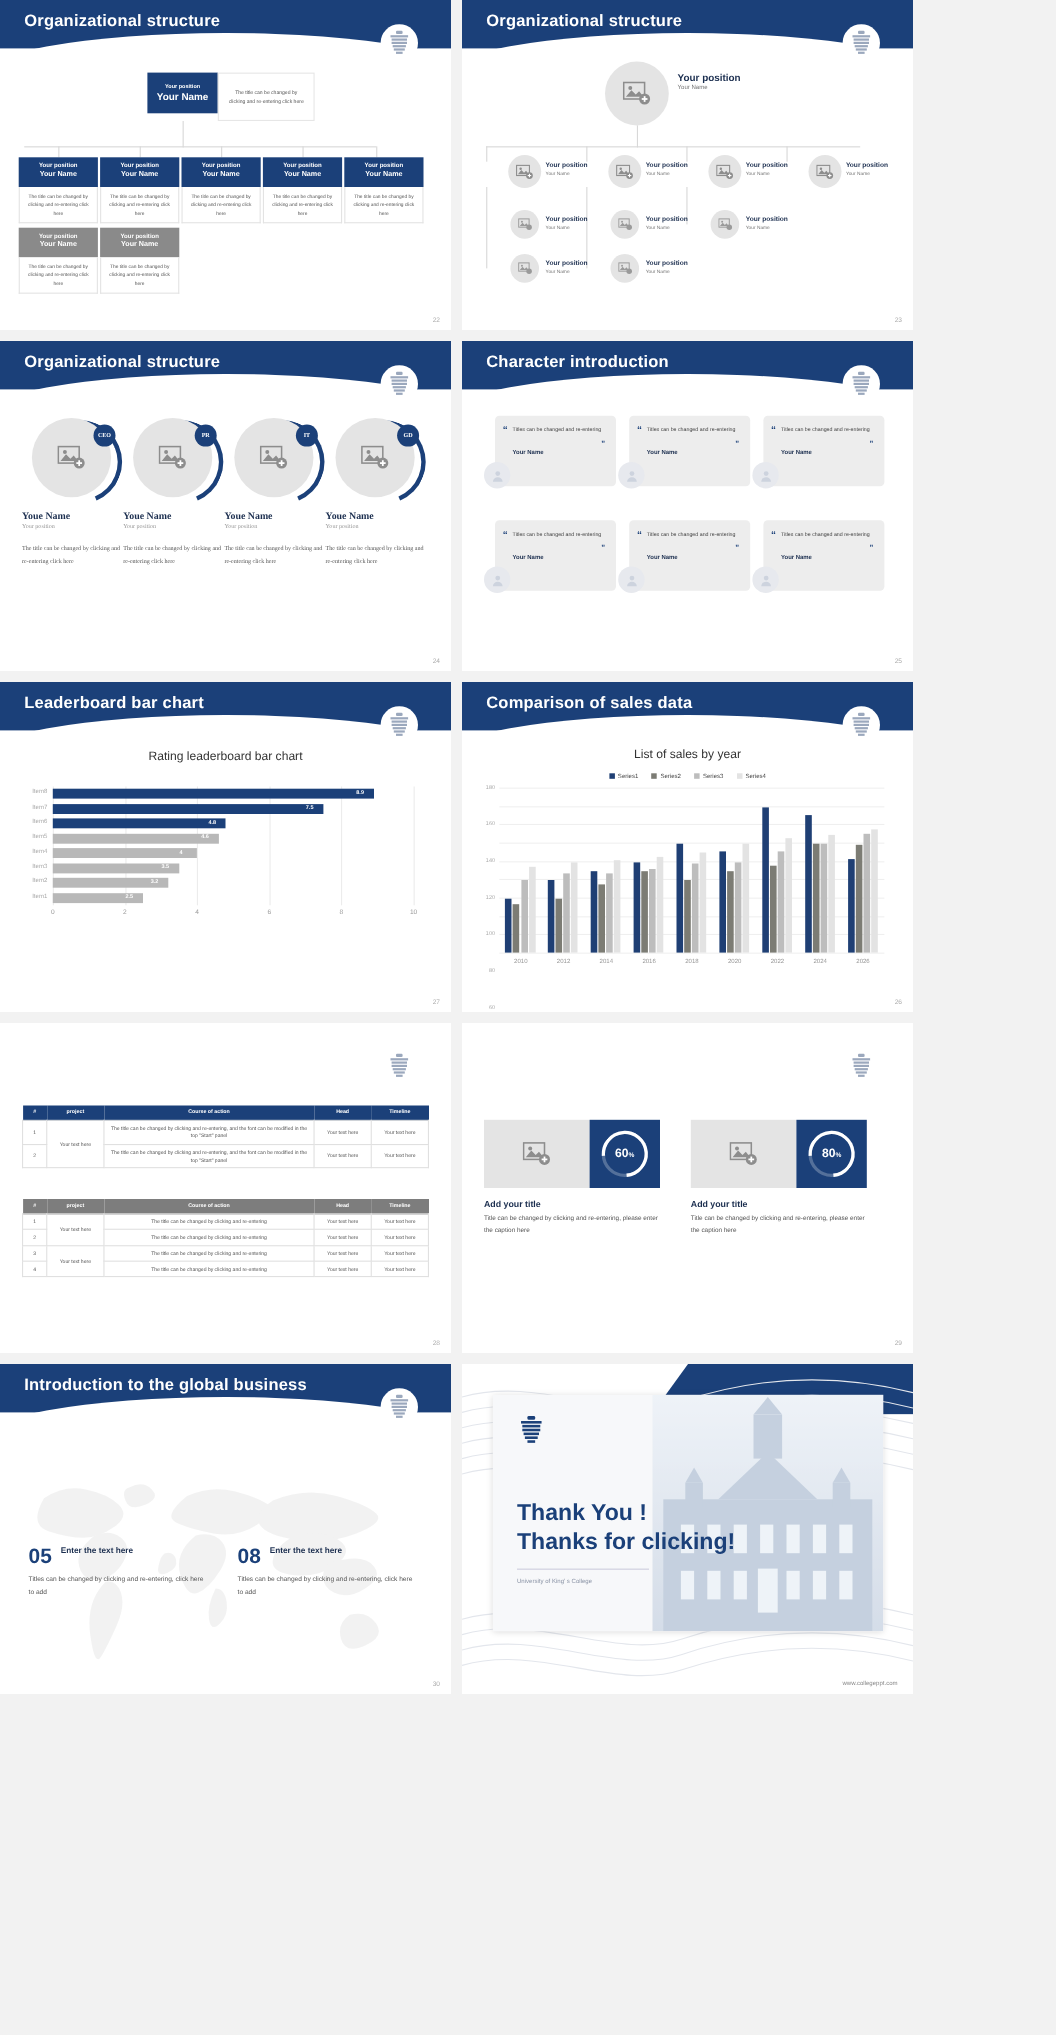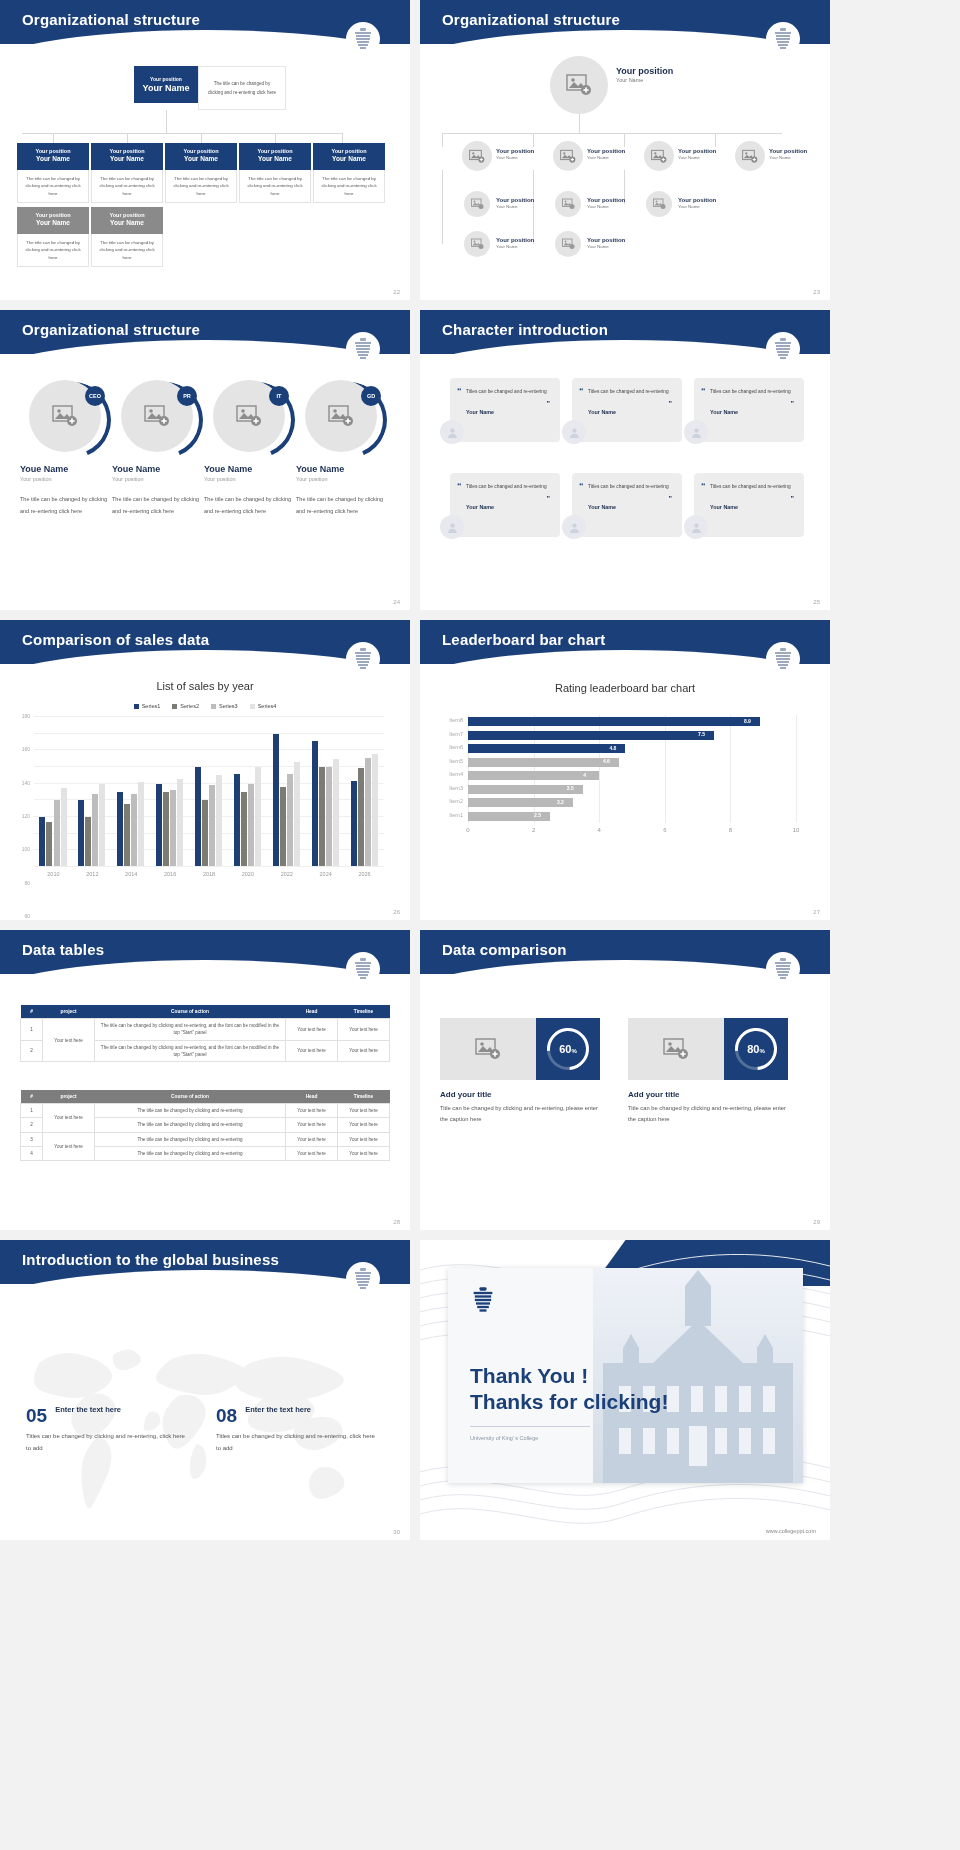--- a/index.html
+++ b/index.html
@@ -40,21 +40,21 @@
 
   
   .cav { position:absolute; border-radius:50%; background:#e4e4e4; display:flex;
       align-items:center; justify-content:center; }
   .cl { position:absolute; font-size:0; }
   .cl .p { font-size:6px; font-weight:bold; color:#1b2e4f; display:block; line-height:1.2;}
   .cl .n { font-size:4.4px; color:#777; display:block; line-height:1.3;}
   .cl.big .p{ font-size:9px; } .cl.big .n{ font-size:5.5px; }
 
   
-  .pcard { position:absolute; width:90px; }
+  .pcard { position:absolute; width:90px;font-family:Liberation Serif, serif; }
   .pcirc { position:relative; width:72px; height:72px; margin:0 auto; }
   .pcirc .disc{ position:absolute; inset:0; border-radius:50%; background:#e4e4e4;
      display:flex;align-items:center;justify-content:center;}
   .pcirc .arcw{ position:absolute; left:6px; top:2px; width:76px; height:76px;
      border:4px solid transparent; border-right-color:#1b4079; border-top-color:#1b4079;
      border-radius:50%; transform:rotate(22deg); }
   .badge{ position:absolute; right:-4px; top:6px; width:20px; height:20px; border-radius:50%;
      background:#1b4079; color:#fff; font-size:5.5px; font-weight:bold; display:flex;
      align-items:center; justify-content:center; }
   .pname{ font-size:9px; font-weight:bold; color:#1b2e4f; margin-top:12px;}
@@ -585,20 +585,95 @@
       <div class="qn">Your Name</div>
     </div>
     <div class="qav" style="left:264px;top:205px;">
       <svg width="13" height="13" viewBox="0 0 24 24">
           <circle cx="12" cy="8.4" r="4" fill="#cdd3de"></circle>
           <path d="M3.8 22c.4-5 4-7.6 8.2-7.6S19.8 17 20.2 22z" fill="#cdd3de"></path>
         </svg>
     </div>
 
     <div class="pg">25</div>
+  </div>
+
+  <div class="slide">
+    <div class="banner">
+      <div class="ttl">Leaderboard bar chart</div>
+    </div>
+    <div class="crest">
+      <svg width="22" height="24" viewBox="0 0 22 24">
+          <g fill="#24406e">
+            <rect x="8" y="1" width="6" height="3" rx="1"></rect>
+            <rect x="3" y="5" width="16" height="2"></rect>
+            <rect x="4" y="8" width="14" height="2"></rect>
+            <rect x="4" y="11" width="14" height="2"></rect>
+            <rect x="5" y="14" width="12" height="2"></rect>
+            <rect x="6" y="17" width="10" height="2"></rect>
+            <rect x="8" y="20" width="6" height="2"></rect>
+          </g>
+        </svg>
+    </div>
+    <div class="ch-title" style="top:62px;">Rating leaderboard bar chart</div>
+    <div class="plot" id="plot-2" style="left:48px;top:95px;width:328px;height:120px;">
+        <div style="position: absolute; left: 0px; top: 0px; width: 1px; height: 108px; background: rgb(236, 236, 236);"></div>
+        <div style="position: absolute; left: 0px; top: 112px; transform: translateX(-50%); font-size: 6px; color: rgb(153, 153, 153);">0</div>
+        <div style="position: absolute; left: 65.6px; top: 0px; width: 1px; height: 108px; background: rgb(236, 236, 236);"></div>
+        <div style="position: absolute; left: 65.6px; top: 112px; transform: translateX(-50%); font-size: 6px; color: rgb(153, 153, 153);">2</div>
+        <div style="position: absolute; left: 131.2px; top: 0px; width: 1px; height: 108px; background: rgb(236, 236, 236);"></div>
+        <div style="position: absolute; left: 131.2px; top: 112px; transform: translateX(-50%); font-size: 6px; color: rgb(153, 153, 153);">4</div>
+        <div style="position: absolute; left: 196.8px; top: 0px; width: 1px; height: 108px; background: rgb(236, 236, 236);"></div>
+        <div style="position: absolute; left: 196.8px; top: 112px; transform: translateX(-50%); font-size: 6px; color: rgb(153, 153, 153);">6</div>
+        <div style="position: absolute; left: 262.4px; top: 0px; width: 1px; height: 108px; background: rgb(236, 236, 236);"></div>
+        <div style="position: absolute; left: 262.4px; top: 112px; transform: translateX(-50%); font-size: 6px; color: rgb(153, 153, 153);">8</div>
+        <div style="position: absolute; left: 328px; top: 0px; width: 1px; height: 108px; background: rgb(236, 236, 236);"></div>
+        <div style="position: absolute; left: 328px; top: 112px; transform: translateX(-50%); font-size: 6px; color: rgb(153, 153, 153);">10</div>
+        <div class="lb-row" style="position: absolute; left: 0px; top: 0px; width: 100%; height: 13.5px;">
+          <div class="lb-lab">Item8</div>
+          <div class="lb-bar" style="width: 291.92px; background: rgb(27, 64, 121);"></div>
+          <div class="lb-val" style="left: 275.92px; color: rgb(255, 255, 255);">8.9</div>
+        </div>
+        <div class="lb-row" style="position: absolute; left: 0px; top: 13.5px; width: 100%; height: 13.5px;">
+          <div class="lb-lab">Item7</div>
+          <div class="lb-bar" style="width: 246px; background: rgb(27, 64, 121);"></div>
+          <div class="lb-val" style="left: 230px; color: rgb(255, 255, 255);">7.5</div>
+        </div>
+        <div class="lb-row" style="position: absolute; left: 0px; top: 27px; width: 100%; height: 13.5px;">
+          <div class="lb-lab">Item6</div>
+          <div class="lb-bar" style="width: 157.44px; background: rgb(27, 64, 121);"></div>
+          <div class="lb-val" style="left: 141.44px; color: rgb(255, 255, 255);">4.8</div>
+        </div>
+        <div class="lb-row" style="position: absolute; left: 0px; top: 40.5px; width: 100%; height: 13.5px;">
+          <div class="lb-lab">Item5</div>
+          <div class="lb-bar" style="width: 150.88px; background: rgb(184, 184, 184);"></div>
+          <div class="lb-val" style="left: 134.88px; color: rgb(255, 255, 255);">4.6</div>
+        </div>
+        <div class="lb-row" style="position: absolute; left: 0px; top: 54px; width: 100%; height: 13.5px;">
+          <div class="lb-lab">Item4</div>
+          <div class="lb-bar" style="width: 131.2px; background: rgb(184, 184, 184);"></div>
+          <div class="lb-val" style="left: 115.2px; color: rgb(255, 255, 255);">4</div>
+        </div>
+        <div class="lb-row" style="position: absolute; left: 0px; top: 67.5px; width: 100%; height: 13.5px;">
+          <div class="lb-lab">Item3</div>
+          <div class="lb-bar" style="width: 114.8px; background: rgb(184, 184, 184);"></div>
+          <div class="lb-val" style="left: 98.8px; color: rgb(255, 255, 255);">3.5</div>
+        </div>
+        <div class="lb-row" style="position: absolute; left: 0px; top: 81px; width: 100%; height: 13.5px;">
+          <div class="lb-lab">Item2</div>
+          <div class="lb-bar" style="width: 104.96px; background: rgb(184, 184, 184);"></div>
+          <div class="lb-val" style="left: 88.96px; color: rgb(255, 255, 255);">3.2</div>
+        </div>
+        <div class="lb-row" style="position: absolute; left: 0px; top: 94.5px; width: 100%; height: 13.5px;">
+          <div class="lb-lab">Item1</div>
+          <div class="lb-bar" style="width: 82px; background: rgb(184, 184, 184);"></div>
+          <div class="lb-val" style="left: 66px; color: rgb(255, 255, 255);">2.5</div>
+        </div>
+      </div>
+    <div class="pg">27</div>
   </div>
 
   <div class="slide">
     <div class="banner">
       <div class="ttl">Comparison of sales data</div>
     </div>
     <div class="crest">
       <svg width="22" height="24" viewBox="0 0 22 24">
           <g fill="#24406e">
             <rect x="8" y="1" width="6" height="3" rx="1"></rect>
@@ -686,98 +761,20 @@
         <div class="bar" style="left: 316.556px; width: 6.02778px; height: 85px; background: rgb(31, 63, 116);"></div>
         <div class="bar" style="left: 323.583px; width: 6.02778px; height: 98.3333px; background: rgb(124, 124, 116);"></div>
         <div class="bar" style="left: 330.611px; width: 6.02778px; height: 108.333px; background: rgb(189, 189, 189);"></div>
         <div class="bar" style="left: 337.639px; width: 6.02778px; height: 111.667px; background: rgb(227, 227, 227);"></div>
         <div class="xtick" style="left: 330.556px;">2026</div>
       </div>
     <div class="pg">26</div>
   </div>
 
   <div class="slide">
-    <div class="banner">
-      <div class="ttl">Leaderboard bar chart</div>
-    </div>
-    <div class="crest">
-      <svg width="22" height="24" viewBox="0 0 22 24">
-          <g fill="#24406e">
-            <rect x="8" y="1" width="6" height="3" rx="1"></rect>
-            <rect x="3" y="5" width="16" height="2"></rect>
-            <rect x="4" y="8" width="14" height="2"></rect>
-            <rect x="4" y="11" width="14" height="2"></rect>
-            <rect x="5" y="14" width="12" height="2"></rect>
-            <rect x="6" y="17" width="10" height="2"></rect>
-            <rect x="8" y="20" width="6" height="2"></rect>
-          </g>
-        </svg>
-    </div>
-    <div class="ch-title" style="top:62px;">Rating leaderboard bar chart</div>
-    <div class="plot" id="plot-2" style="left:48px;top:95px;width:328px;height:120px;">
-        <div style="position: absolute; left: 0px; top: 0px; width: 1px; height: 108px; background: rgb(236, 236, 236);"></div>
-        <div style="position: absolute; left: 0px; top: 112px; transform: translateX(-50%); font-size: 6px; color: rgb(153, 153, 153);">0</div>
-        <div style="position: absolute; left: 65.6px; top: 0px; width: 1px; height: 108px; background: rgb(236, 236, 236);"></div>
-        <div style="position: absolute; left: 65.6px; top: 112px; transform: translateX(-50%); font-size: 6px; color: rgb(153, 153, 153);">2</div>
-        <div style="position: absolute; left: 131.2px; top: 0px; width: 1px; height: 108px; background: rgb(236, 236, 236);"></div>
-        <div style="position: absolute; left: 131.2px; top: 112px; transform: translateX(-50%); font-size: 6px; color: rgb(153, 153, 153);">4</div>
-        <div style="position: absolute; left: 196.8px; top: 0px; width: 1px; height: 108px; background: rgb(236, 236, 236);"></div>
-        <div style="position: absolute; left: 196.8px; top: 112px; transform: translateX(-50%); font-size: 6px; color: rgb(153, 153, 153);">6</div>
-        <div style="position: absolute; left: 262.4px; top: 0px; width: 1px; height: 108px; background: rgb(236, 236, 236);"></div>
-        <div style="position: absolute; left: 262.4px; top: 112px; transform: translateX(-50%); font-size: 6px; color: rgb(153, 153, 153);">8</div>
-        <div style="position: absolute; left: 328px; top: 0px; width: 1px; height: 108px; background: rgb(236, 236, 236);"></div>
-        <div style="position: absolute; left: 328px; top: 112px; transform: translateX(-50%); font-size: 6px; color: rgb(153, 153, 153);">10</div>
-        <div class="lb-row" style="position: absolute; left: 0px; top: 0px; width: 100%; height: 13.5px;">
-          <div class="lb-lab">Item8</div>
-          <div class="lb-bar" style="width: 291.92px; background: rgb(27, 64, 121);"></div>
-          <div class="lb-val" style="left: 275.92px; color: rgb(255, 255, 255);">8.9</div>
-        </div>
-        <div class="lb-row" style="position: absolute; left: 0px; top: 13.5px; width: 100%; height: 13.5px;">
-          <div class="lb-lab">Item7</div>
-          <div class="lb-bar" style="width: 246px; background: rgb(27, 64, 121);"></div>
-          <div class="lb-val" style="left: 230px; color: rgb(255, 255, 255);">7.5</div>
-        </div>
-        <div class="lb-row" style="position: absolute; left: 0px; top: 27px; width: 100%; height: 13.5px;">
-          <div class="lb-lab">Item6</div>
-          <div class="lb-bar" style="width: 157.44px; background: rgb(27, 64, 121);"></div>
-          <div class="lb-val" style="left: 141.44px; color: rgb(255, 255, 255);">4.8</div>
-        </div>
-        <div class="lb-row" style="position: absolute; left: 0px; top: 40.5px; width: 100%; height: 13.5px;">
-          <div class="lb-lab">Item5</div>
-          <div class="lb-bar" style="width: 150.88px; background: rgb(184, 184, 184);"></div>
-          <div class="lb-val" style="left: 134.88px; color: rgb(255, 255, 255);">4.6</div>
-        </div>
-        <div class="lb-row" style="position: absolute; left: 0px; top: 54px; width: 100%; height: 13.5px;">
-          <div class="lb-lab">Item4</div>
-          <div class="lb-bar" style="width: 131.2px; background: rgb(184, 184, 184);"></div>
-          <div class="lb-val" style="left: 115.2px; color: rgb(255, 255, 255);">4</div>
-        </div>
-        <div class="lb-row" style="position: absolute; left: 0px; top: 67.5px; width: 100%; height: 13.5px;">
-          <div class="lb-lab">Item3</div>
-          <div class="lb-bar" style="width: 114.8px; background: rgb(184, 184, 184);"></div>
-          <div class="lb-val" style="left: 98.8px; color: rgb(255, 255, 255);">3.5</div>
-        </div>
-        <div class="lb-row" style="position: absolute; left: 0px; top: 81px; width: 100%; height: 13.5px;">
-          <div class="lb-lab">Item2</div>
-          <div class="lb-bar" style="width: 104.96px; background: rgb(184, 184, 184);"></div>
-          <div class="lb-val" style="left: 88.96px; color: rgb(255, 255, 255);">3.2</div>
-        </div>
-        <div class="lb-row" style="position: absolute; left: 0px; top: 94.5px; width: 100%; height: 13.5px;">
-          <div class="lb-lab">Item1</div>
-          <div class="lb-bar" style="width: 82px; background: rgb(184, 184, 184);"></div>
-          <div class="lb-val" style="left: 66px; color: rgb(255, 255, 255);">2.5</div>
-        </div>
-      </div>
-    <div class="pg">27</div>
-  </div>
-
-  <div class="slide">
-    <div class="banner">
-      <div class="ttl">Data tables</div>
-    </div>
     <div class="crest">
       <svg width="22" height="24" viewBox="0 0 22 24">
           <g fill="#24406e">
             <rect x="8" y="1" width="6" height="3" rx="1"></rect>
             <rect x="3" y="5" width="16" height="2"></rect>
             <rect x="4" y="8" width="14" height="2"></rect>
             <rect x="4" y="11" width="14" height="2"></rect>
             <rect x="5" y="14" width="12" height="2"></rect>
             <rect x="6" y="17" width="10" height="2"></rect>
             <rect x="8" y="20" width="6" height="2"></rect>
@@ -853,23 +850,20 @@
             <td>Your text here</td>
           </tr>
         </tbody>
       </table>
     </div>
 
     <div class="pg">28</div>
   </div>
 
   <div class="slide">
-    <div class="banner">
-      <div class="ttl">Data comparison</div>
-    </div>
     <div class="crest">
       <svg width="22" height="24" viewBox="0 0 22 24">
           <g fill="#24406e">
             <rect x="8" y="1" width="6" height="3" rx="1"></rect>
             <rect x="3" y="5" width="16" height="2"></rect>
             <rect x="4" y="8" width="14" height="2"></rect>
             <rect x="4" y="11" width="14" height="2"></rect>
             <rect x="5" y="14" width="12" height="2"></rect>
             <rect x="6" y="17" width="10" height="2"></rect>
             <rect x="8" y="20" width="6" height="2"></rect>

